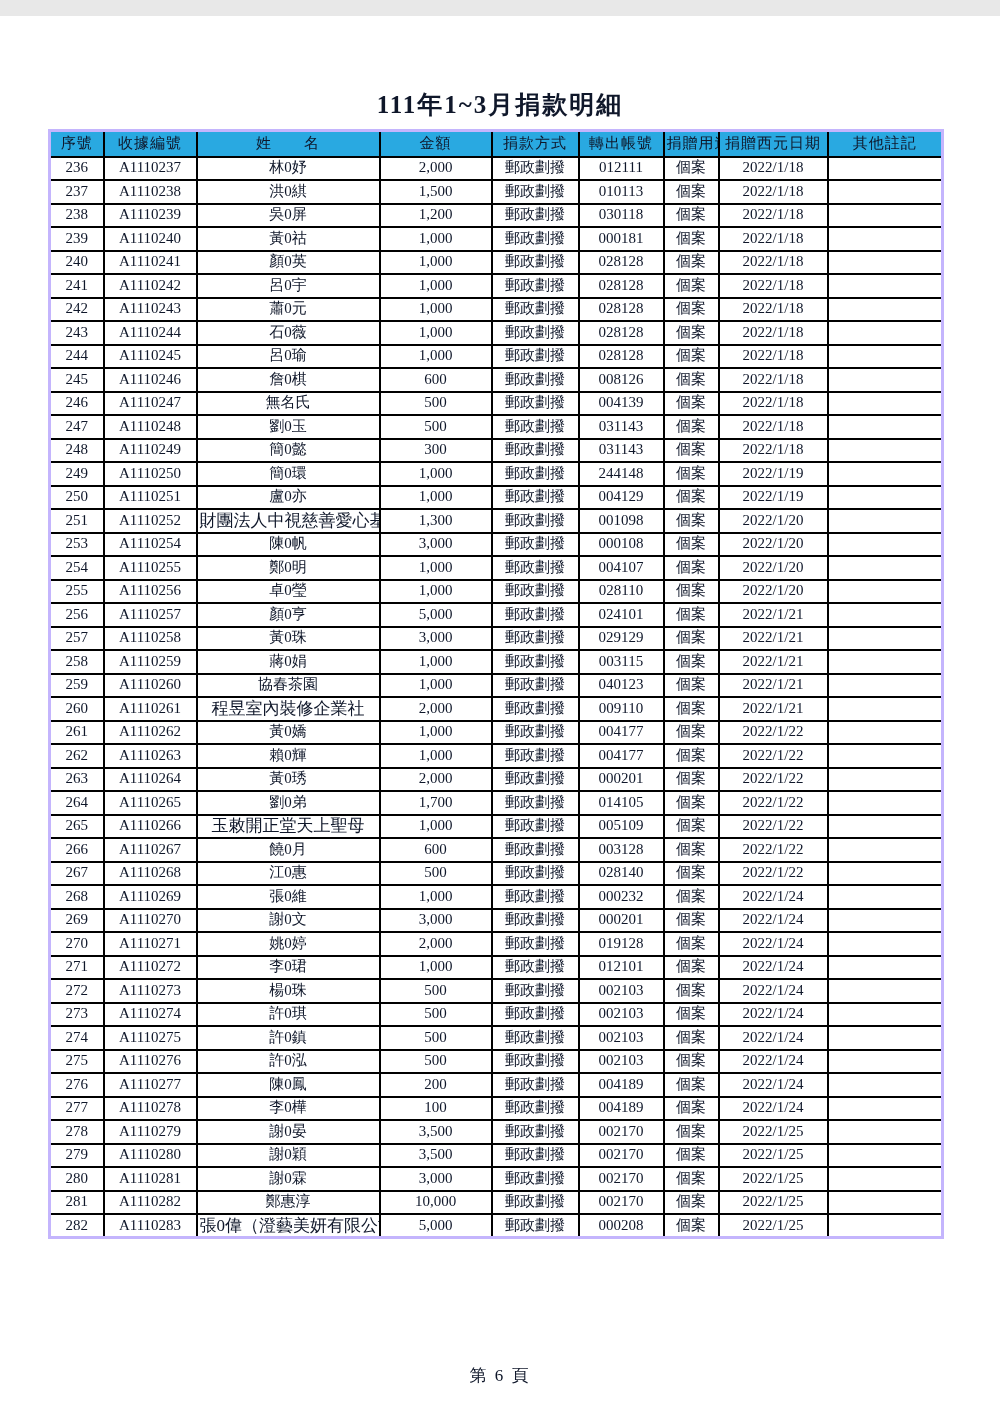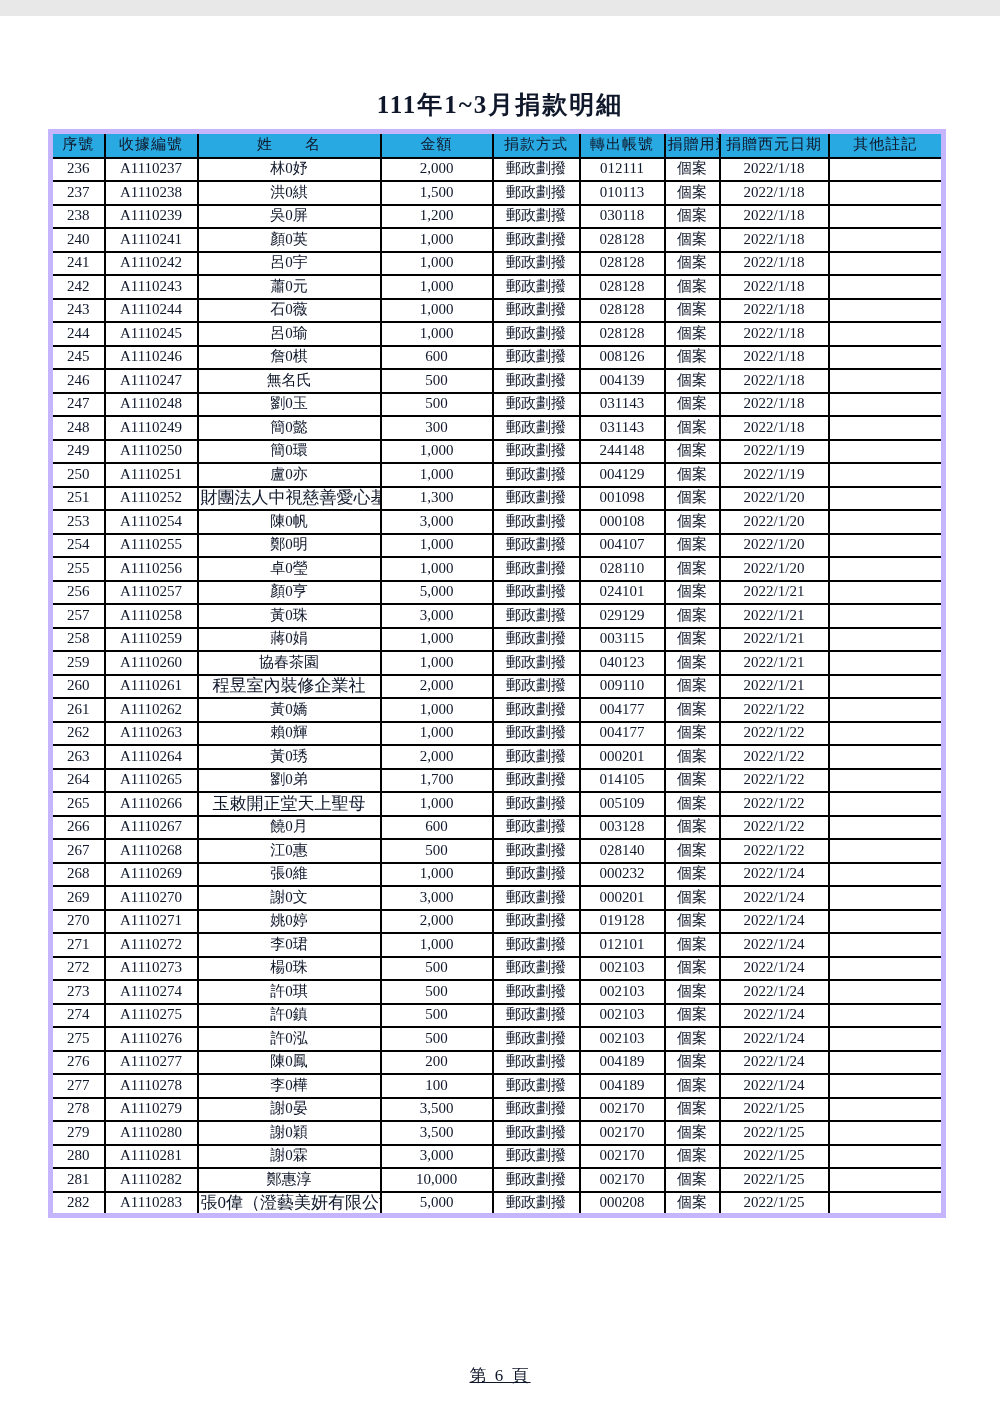--- a/index.html
+++ b/index.html
@@ -25,21 +25,21 @@
     letter-spacing: 2px;
     margin: 0;
   }
   table.donation {
     position: absolute;
     left: 48px;
     top: 113px;
     width: 893px;
     border-collapse: collapse;
     table-layout: fixed;
-    border: 5px solid #c4b5fd;
+    border: 3px solid #c4b5fd;
   }
   table.donation th, table.donation td {
     border: 2px solid #000;
     padding: 0 2px;
     height: 23.5px;
     line-height: 1.05;
     font-size: 15px;
     overflow: hidden;
     white-space: nowrap;
     text-align: center;
@@ -58,21 +58,20 @@
   td.c-name.name-xs { font-size: 17px; letter-spacing: 0; }
   td.c-purpose { font-size: 14px; }
   .page-footer {
     position: absolute;
     top: 1348px;
     left: 0;
     width: 100%;
     text-align: center;
     font-size: 17px;
     letter-spacing: 2px;
-    text-decoration: underline;
   }
 </style>
 </head>
 <body>
 
 <div class="page">
 
   <h1 class="doc-title">111年1~3月捐款明細</h1>
 
   <table class="donation">
@@ -128,20 +127,31 @@
           <td class="c-receipt">A1110239</td>
           <td class="c-name">吳0屏</td>
           <td class="c-amount">1,200</td>
           <td class="c-method">郵政劃撥</td>
           <td class="c-account">030118</td>
           <td class="c-purpose">個案</td>
           <td class="c-date">2022/1/18</td>
           <td class="c-note"></td>
         </tr>
         <tr>
+          <td class="c-serial">239</td>
+          <td class="c-receipt">A1110240</td>
+          <td class="c-name">黃0祜</td>
+          <td class="c-amount">1,000</td>
+          <td class="c-method">郵政劃撥</td>
+          <td class="c-account">000181</td>
+          <td class="c-purpose">個案</td>
+          <td class="c-date">2022/1/18</td>
+          <td class="c-note"></td>
+        </tr>
+        <tr>
           <td class="c-serial">240</td>
           <td class="c-receipt">A1110241</td>
           <td class="c-name">顏0英</td>
           <td class="c-amount">1,000</td>
           <td class="c-method">郵政劃撥</td>
           <td class="c-account">028128</td>
           <td class="c-purpose">個案</td>
           <td class="c-date">2022/1/18</td>
           <td class="c-note"></td>
         </tr>

